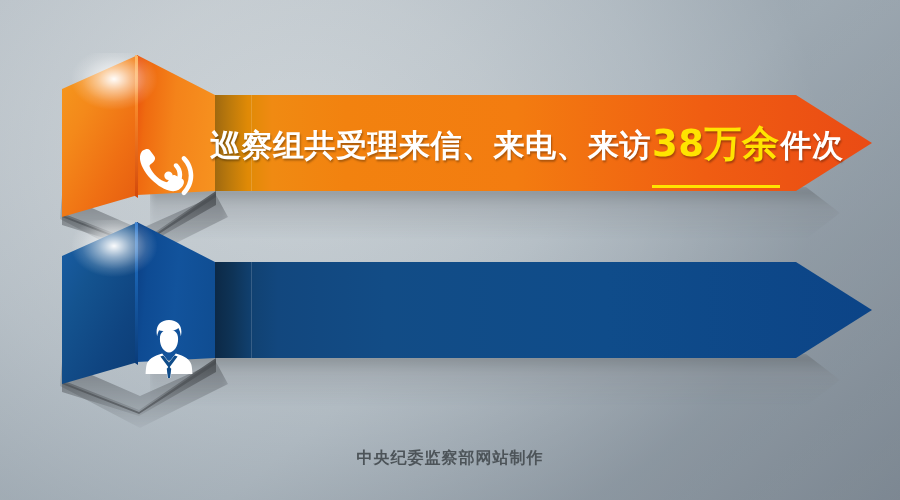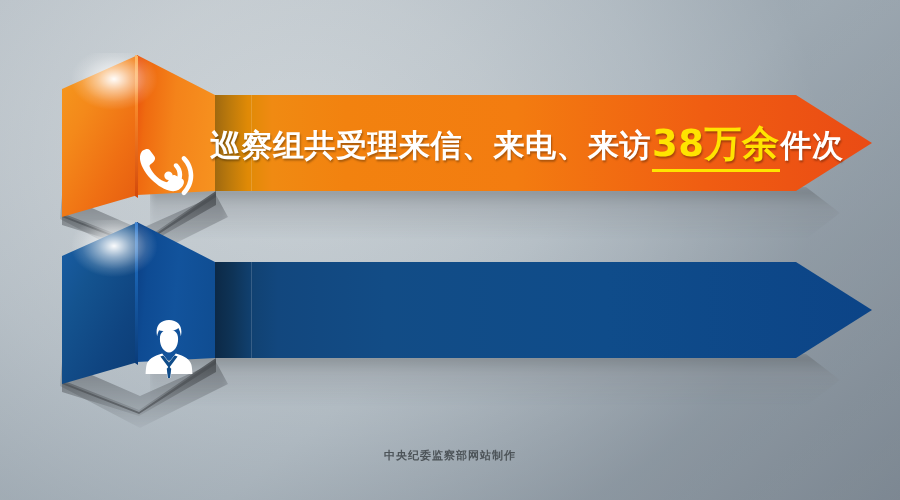--- a/index.html
+++ b/index.html
@@ -149,30 +149,30 @@
     letter-spacing: 0.5px;
     color: #ffffff;
     text-shadow: 1px 2px 2px rgba(0,0,0,0.30);
     white-space: nowrap;
     line-height: 1;
   }
   .hl {
     color: #ffe400;
     font-size: 37px;
     border-bottom: 3px solid #ffe400;
-    padding-bottom: 4px;
+    padding-bottom: 20px;
     margin: 0 1px;
   }
   .row.blue .hl { color: #ffe400; border-bottom-color: #ffe400; }
 
   
   .footer {
     position: absolute; left: 0; top: 448px;
     width: 900px; text-align: center;
-    font-size: 11px; font-weight: bold;
+    font-size: 16px; font-weight: bold;
     color: #4d5459;
     letter-spacing: 1px;
   }
 </style>
 </head>
 <body>
 
 <div id="stage">
 
   <div class="row orange">

